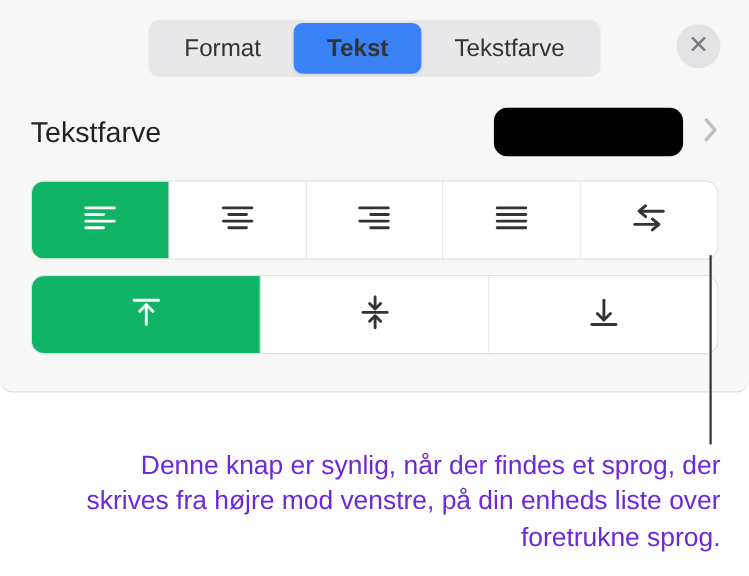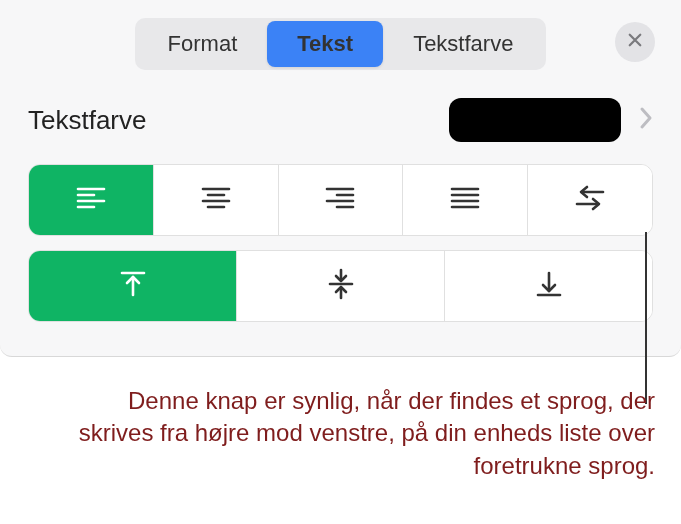--- a/index.html
+++ b/index.html
@@ -114,25 +114,25 @@
       position: absolute;
       left: 645px;
       top: 232px;
       width: 2px;
       height: 172px;
       background: #333;
     }
     .callout-text {
       position: absolute;
       left: 60px;
-      top: 385px;
+      top: 408px;
       width: 595px;
       font-size: 24px;
       line-height: 1.35;
-      color: #7f1d1d;
+      color: #6d28d9;
       text-align: right;
     }
   </style>
 </head>
 <body>
 
 <div class="panel">
 
   <div class="tab-bar">
     <div class="tab-group">

